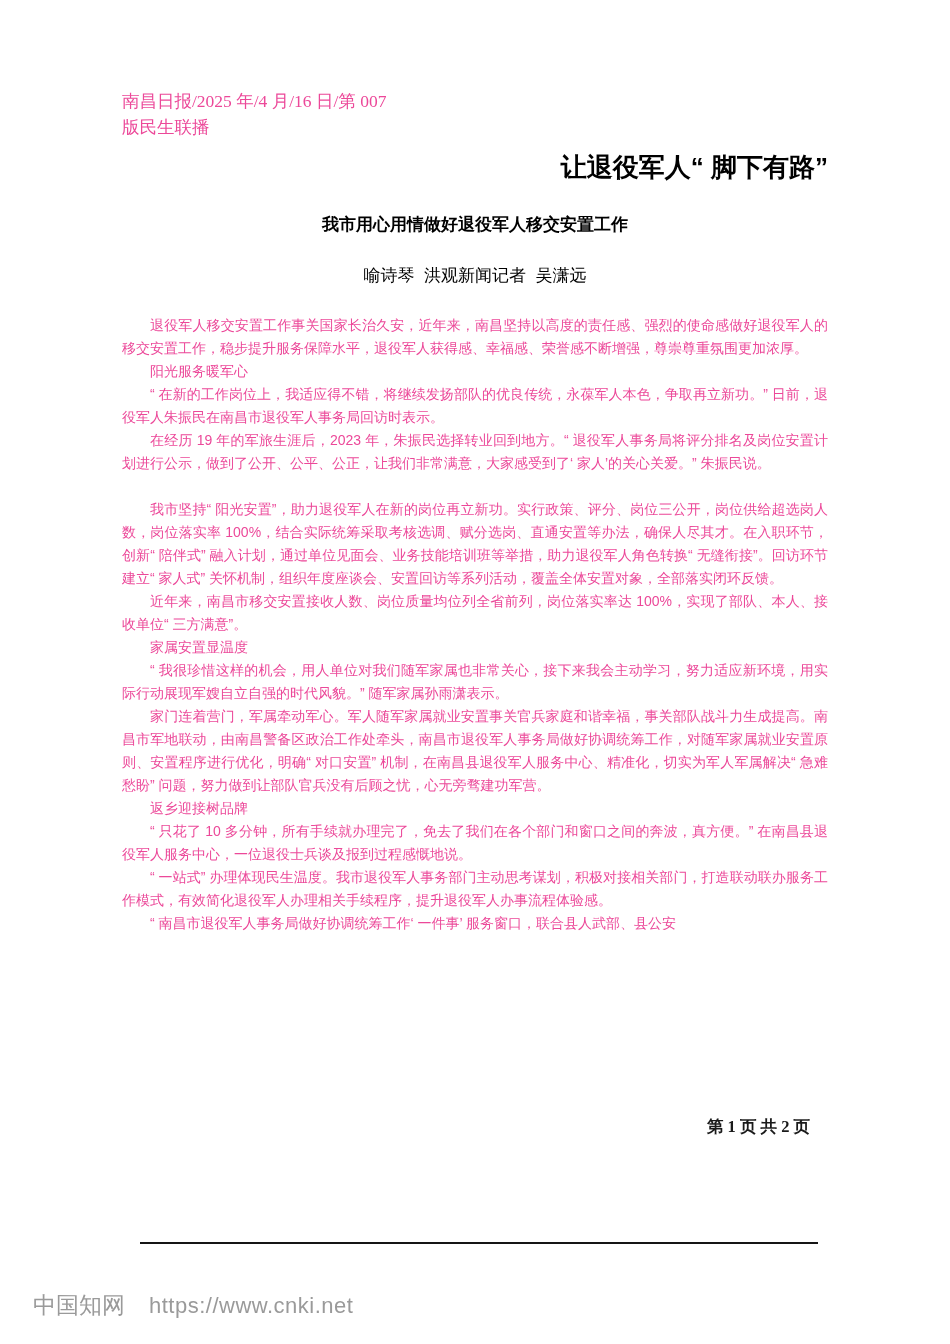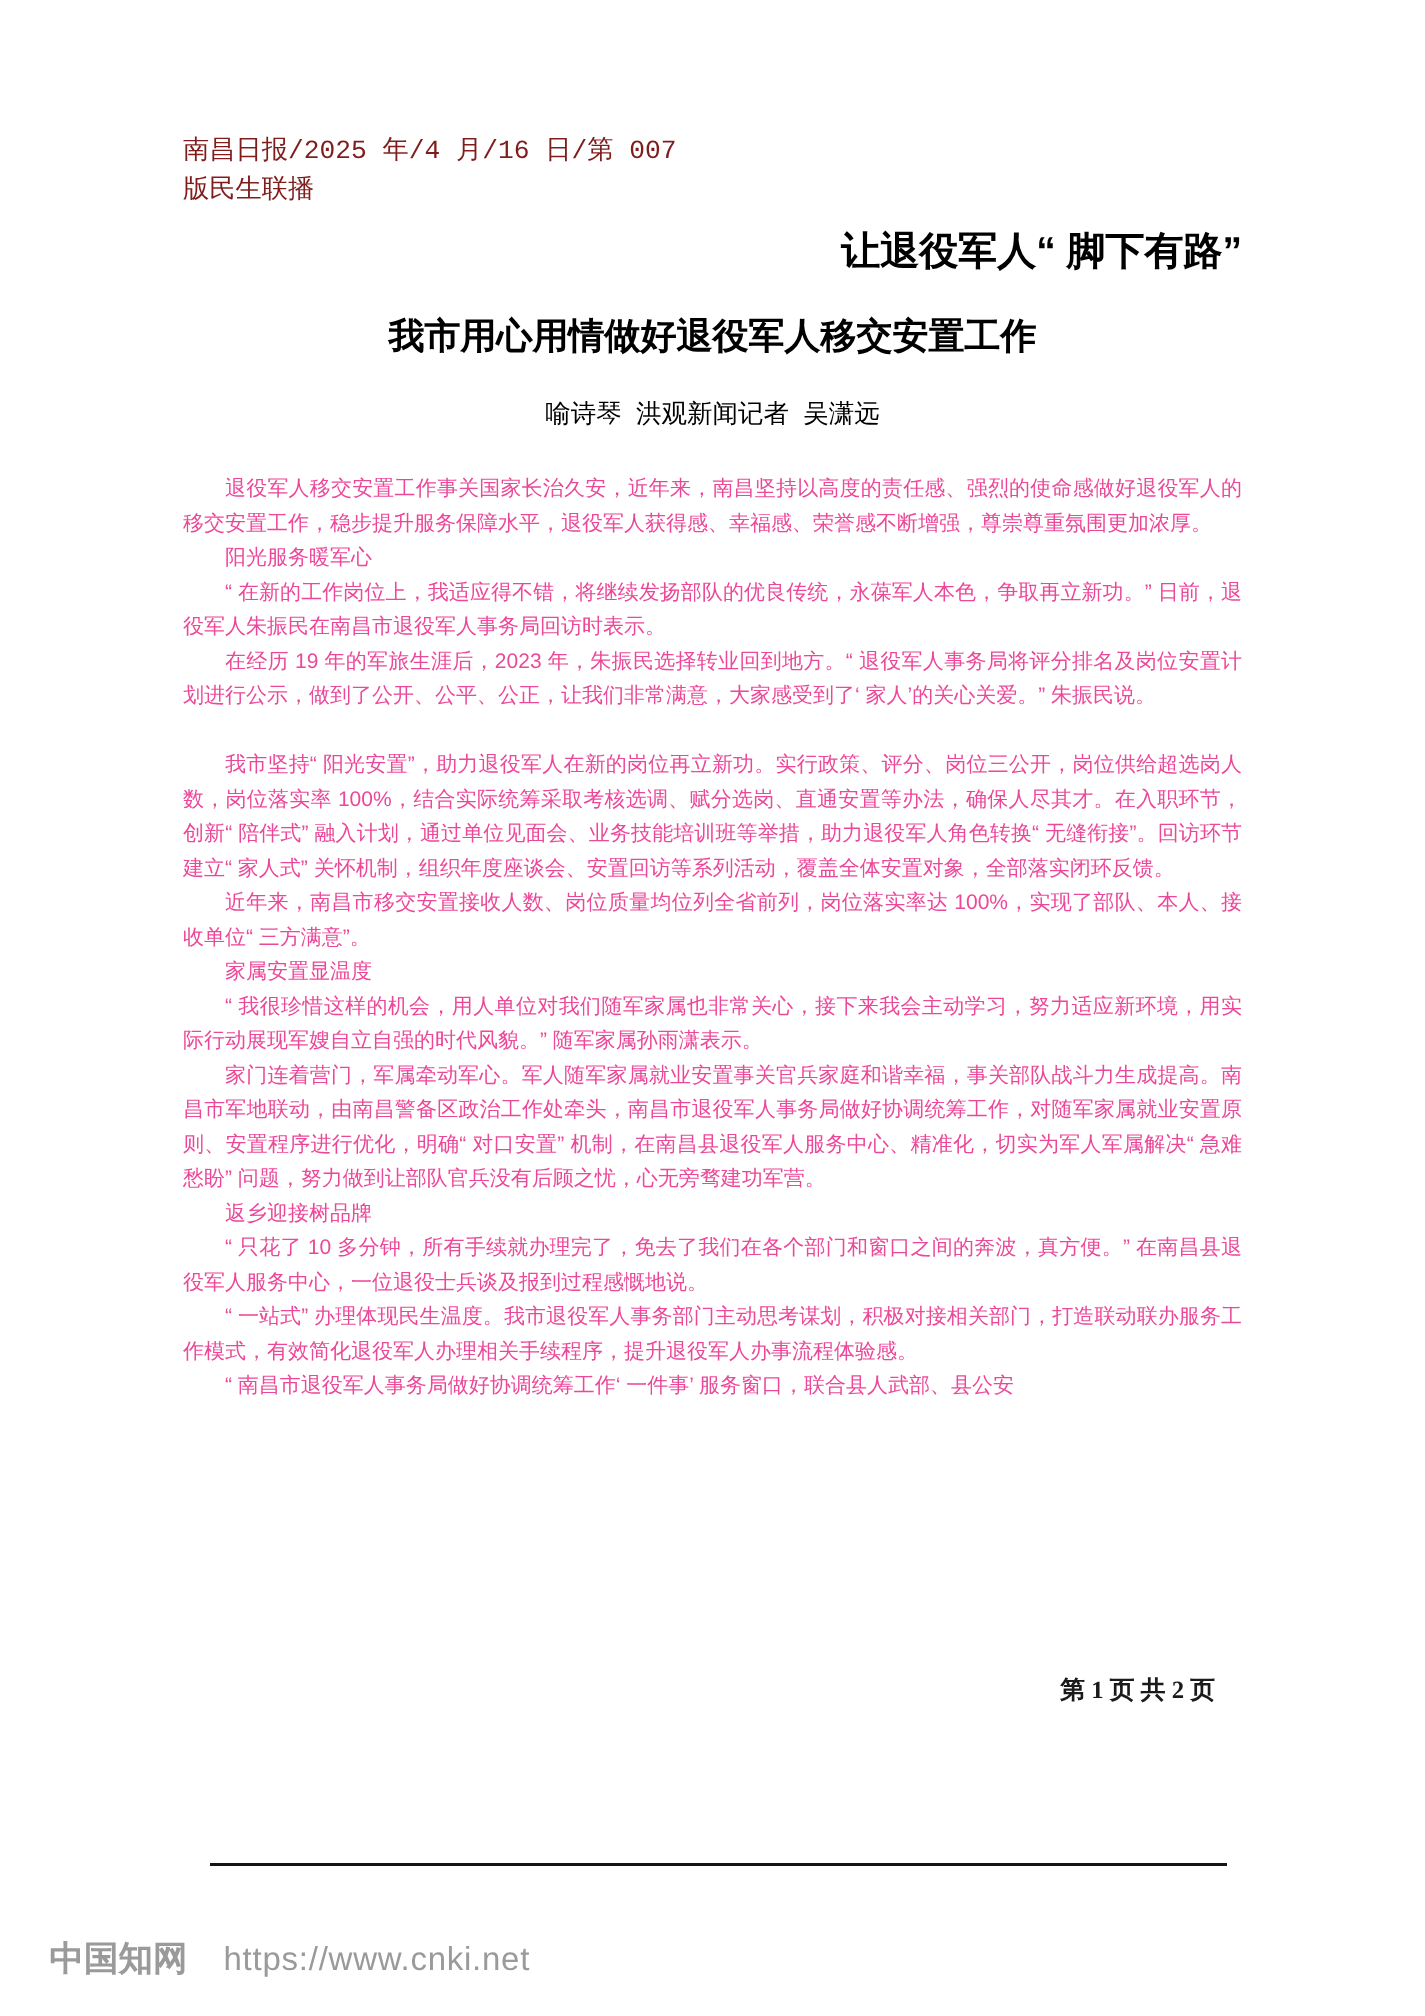--- a/index.html
+++ b/index.html
@@ -18,41 +18,41 @@
     top: 14px;
     font-size: 21px;
     font-weight: bold;
     letter-spacing: 0.5px;
     white-space: nowrap;
   }
   .masthead {
     position: absolute;
     left: 122px;
     top: 88px;
-    font-family: Liberation Mono, monospace;
+    font-family: Liberation Serif, serif;
     font-size: 17.5px;
     line-height: 26px;
-    color: #7f1d1d;
+    color: #ec4899;
   }
   .content {
     position: absolute;
     left: 122px;
     top: 150px;
     width: 706px;
   }
   .article-title {
     font-size: 26px;
     line-height: 34px;
     font-weight: bold;
     text-align: right;
     margin: 0;
     color: #000000;
   }
   .article-subtitle {
-    font-size: 24px;
+    font-size: 17px;
     line-height: 26px;
     font-weight: bold;
     text-align: center;
     margin: 28px 0 0 0;
     color: #000000;
   }
   .article-byline {
     font-size: 17px;
     line-height: 24px;
     text-align: center;
@@ -91,21 +91,21 @@
   .site-footer {
     position: absolute;
     left: 33px;
     top: 1290px;
     display: flex;
     align-items: baseline;
     gap: 24px;
   }
   .site-footer .brand {
     font-size: 23px;
-    font-weight: 700;
+    font-weight: 400;
   }
   .site-footer .url {
     font-size: 22px;
     letter-spacing: 0.5px;
   }
 </style>
 </head>
 <body>
 
 <div class="page">

